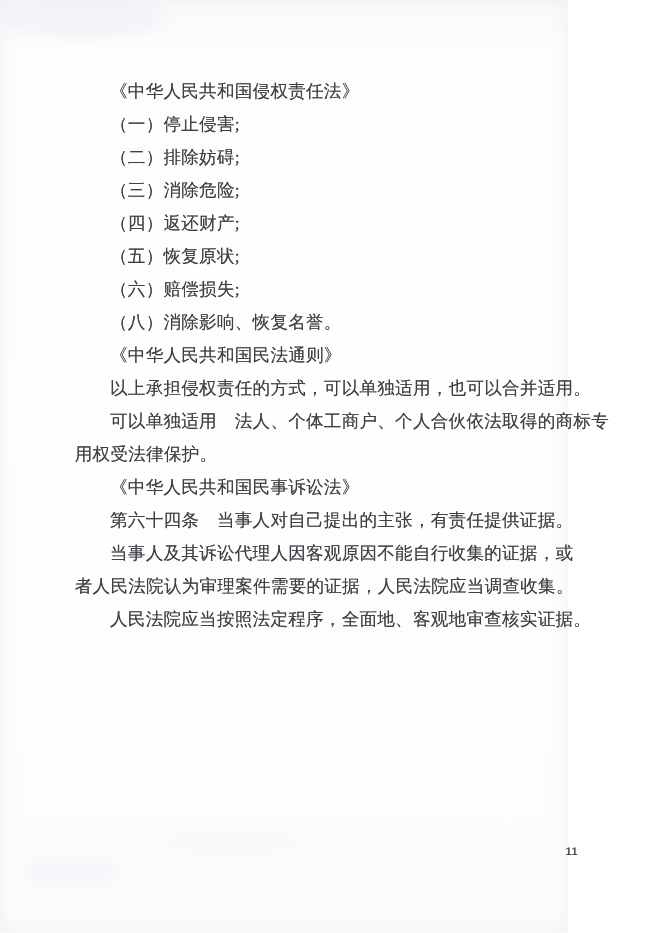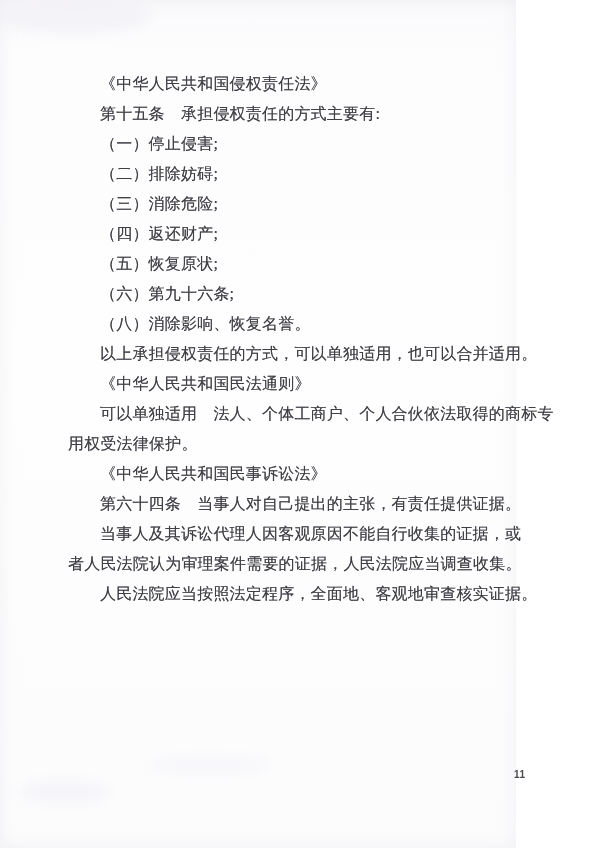--- a/index.html
+++ b/index.html
@@ -62,30 +62,29 @@
 <body>
 
 <div class="page">
 
   <div class="scan-smudge smudge-1"></div>
   <div class="scan-smudge smudge-2"></div>
   <div class="scan-smudge smudge-3"></div>
 
   <div class="content">
     <p class="line indent">《中华人民共和国侵权责任法》</p>
-    <p class="line indent">第十五条　承担侵权责任的方式主要有:</p>
     <p class="line indent">（一）停止侵害;</p>
     <p class="line indent">（二）排除妨碍;</p>
     <p class="line indent">（三）消除危险;</p>
     <p class="line indent">（四）返还财产;</p>
     <p class="line indent">（五）恢复原状;</p>
-    <p class="line indent">（六）第九十六条;</p>
+    <p class="line indent">（六）赔偿损失;</p>
     <p class="line indent">（八）消除影响、恢复名誉。</p>
+    <p class="line indent">《中华人民共和国民法通则》</p>
     <p class="line indent">以上承担侵权责任的方式，可以单独适用，也可以合并适用。</p>
-    <p class="line indent">《中华人民共和国民法通则》</p>
     <p class="line indent">可以单独适用　法人、个体工商户、个人合伙依法取得的商标专</p>
     <p class="line">用权受法律保护。</p>
     <p class="line indent">《中华人民共和国民事诉讼法》</p>
     <p class="line indent">第六十四条　当事人对自己提出的主张，有责任提供证据。</p>
     <p class="line indent">当事人及其诉讼代理人因客观原因不能自行收集的证据，或</p>
     <p class="line">者人民法院认为审理案件需要的证据，人民法院应当调查收集。</p>
     <p class="line indent">人民法院应当按照法定程序，全面地、客观地审查核实证据。</p>
   </div>
 
   <div class="page-number">11</div>

